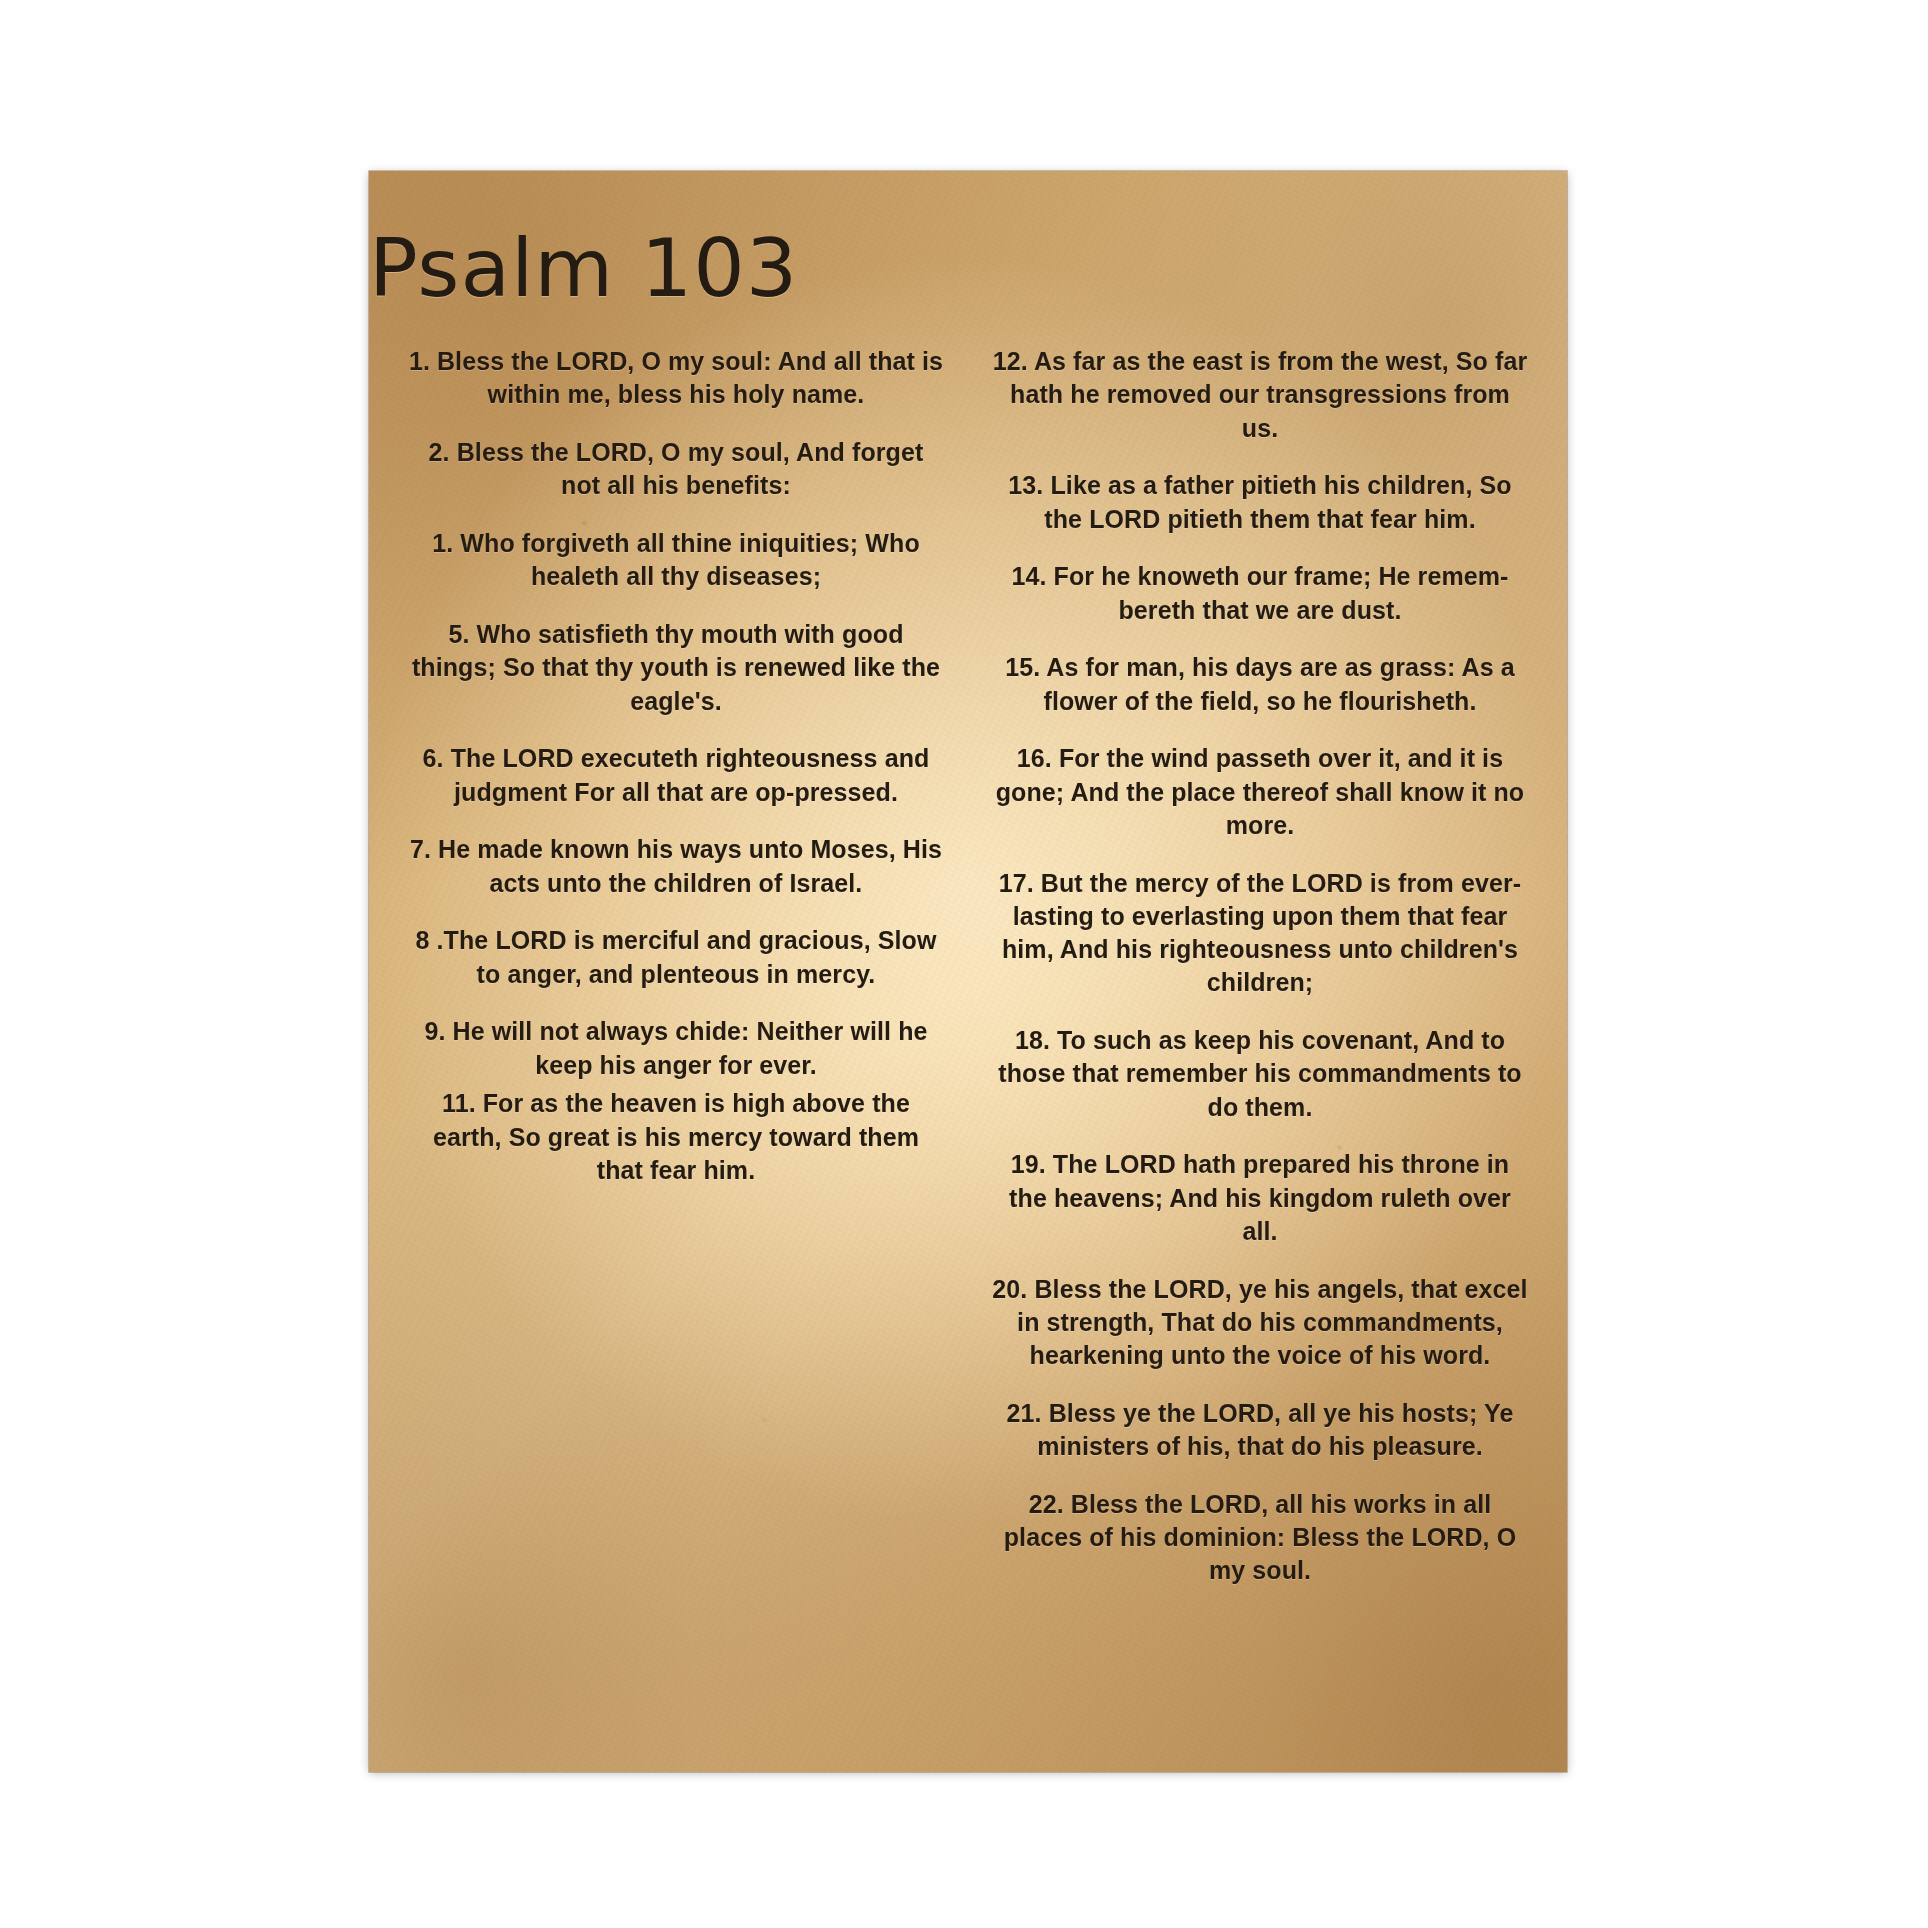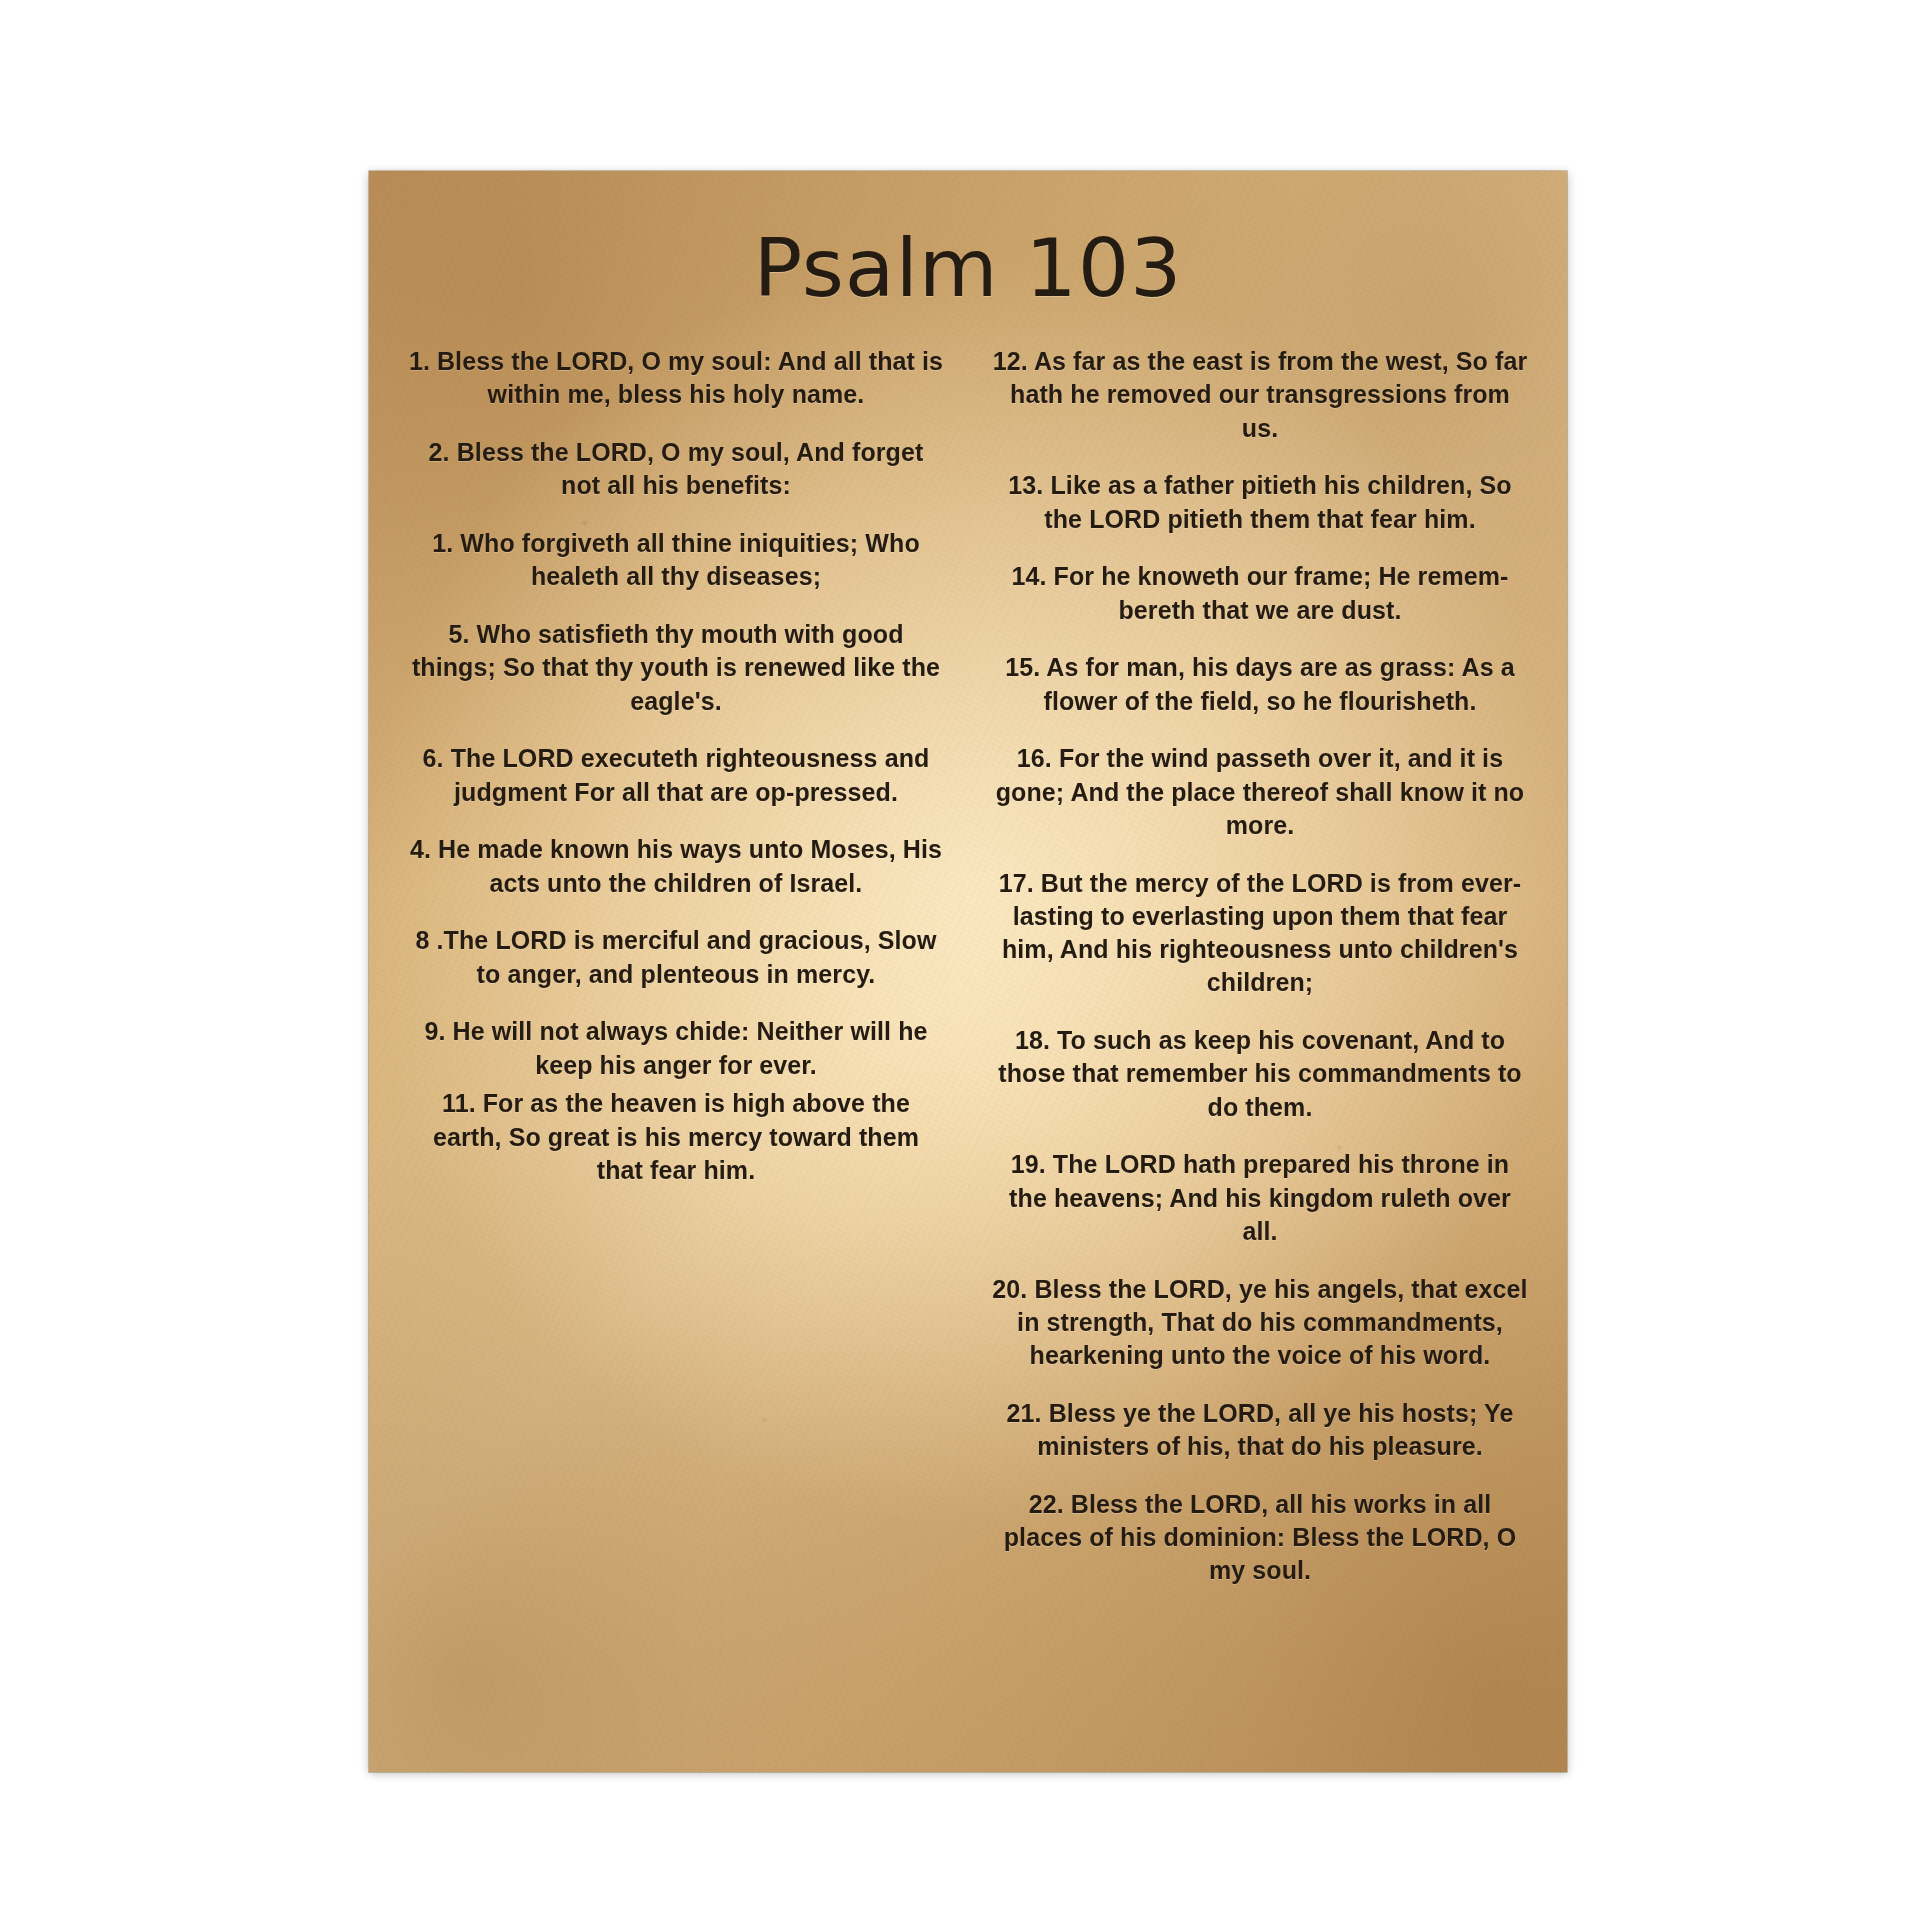--- a/index.html
+++ b/index.html
@@ -52,21 +52,20 @@
       repeating-linear-gradient(27deg, rgba(150,105,50,0.055) 0 1.9px, rgba(255,240,210,0.045) 1.9px 4.7px),
       repeating-linear-gradient(-64deg, rgba(150,105,50,0.05) 0 2.8px, rgba(255,240,210,0.04) 2.8px 6.6px);
     mix-blend-mode: multiply;
   }
 
   #title {
     position: absolute;
     left: 0;
     right: 0;
     top: 55px;
-    text-align: center;
     font-family: "DejaVu Sans", sans-serif;
     font-size: 81px;
     font-weight: 400;
     letter-spacing: 0.9px;
     color: #241b12;
     line-height: 1.05;
     text-shadow: 0 0.9px 0 rgba(255,240,210,0.35);
   }
 
   #columns {
@@ -118,21 +117,21 @@
     <div id="title">Psalm 103</div>
 
     <div id="columns">
 
       <div class="col">
         <div class="verse">1. Bless the LORD, O my soul: And all that is within me, bless his holy name.</div>
         <div class="verse">2. Bless the LORD, O my soul, And forget not all his benefits:</div>
         <div class="verse">1. Who forgiveth all thine iniquities; Who healeth all thy diseases;</div>
         <div class="verse">5. Who satisfieth thy mouth with good things; So that thy youth is renewed like the eagle's.</div>
         <div class="verse">6. The LORD executeth righteousness and judgment For all that are op-pressed.</div>
-        <div class="verse">4. He made known his ways unto Moses, His acts unto the children of Israel.</div>
+        <div class="verse">7. He made known his ways unto Moses, His acts unto the children of Israel.</div>
         <div class="verse">8 .The LORD is merciful and gracious, Slow to anger, and plenteous in mercy.</div>
         <div class="verse tight">9. He will not always chide: Neither will he keep his anger for ever.</div>
         <div class="verse last">11. For as the heaven is high above the earth, So great is his mercy toward them that fear him.</div>
       </div>
 
       <div class="col">
         <div class="verse">12. As far as the east is from the west, So far hath he removed our transgressions from us.</div>
         <div class="verse">13. Like as a father pitieth his children, So the LORD pitieth them that fear him.</div>
         <div class="verse">14. For he knoweth our frame; He remem-bereth that we are dust.</div>
         <div class="verse">15. As for man, his days are as grass: As a flower of the field, so he flourisheth.</div>

